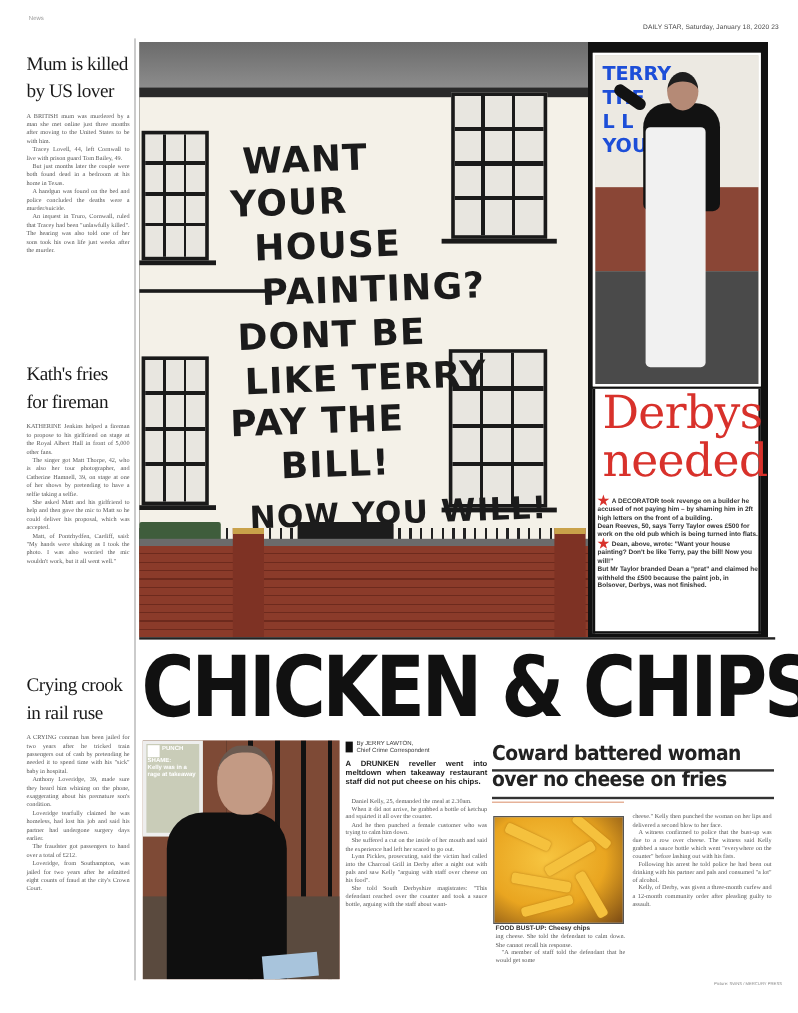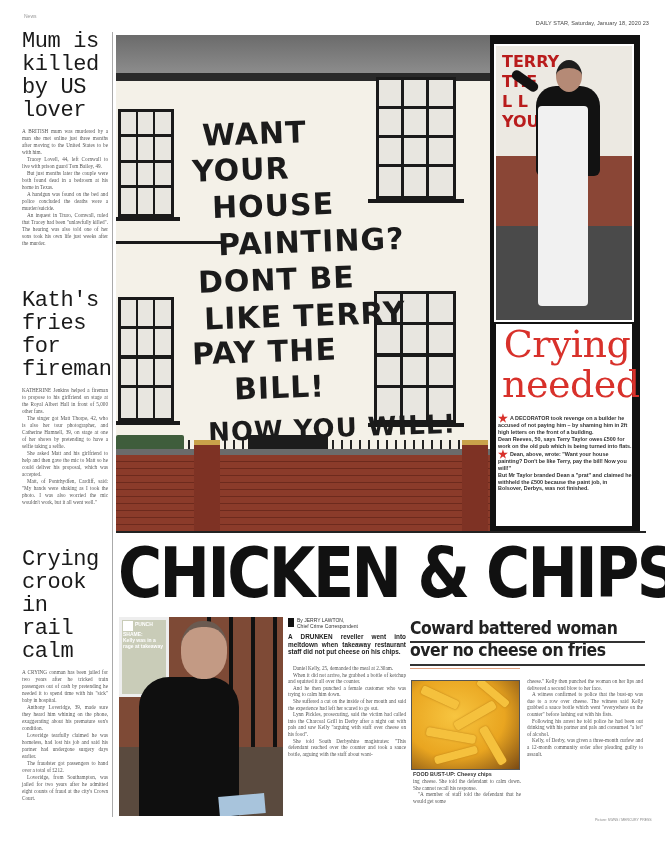--- a/index.html
+++ b/index.html
@@ -1,21 +1,21 @@
 <!DOCTYPE html>
 <html><head>
 <meta charset="utf-8">
 <style>
   * { box-sizing: border-box; margin: 0; padding: 0; }
   html, body { width: 665px; height: 844px; background: #ffffff; overflow: hidden; }
   body { position: relative; font-family: "DejaVu Serif", serif; color: #222; }
 
   .folio-left { position: absolute; left: 24px; top: 13px; font-family: "Liberation Sans", sans-serif; font-size: 5px; color: #999; }
   .folio-right { position: absolute; right: 16px; top: 20px; font-family: "Liberation Sans", sans-serif; font-size: 5.5px; color: #444; letter-spacing: 0.1px; }
-  .hed { font-family: Liberation Mono, monospace; font-size: 22px; line-height: 23px; color: #1a1a1a; letter-spacing: -0.4px; font-weight: 400; }
+  .hed { font-family: Liberation Serif, serif; font-size: 16px; line-height: 23px; color: #1a1a1a; letter-spacing: -0.4px; font-weight: 400; margin-top: 12px; }
   .body-text { font-family: "Liberation Serif", serif; font-size: 5.2px; line-height: 7px; color: #555; text-align: justify; margin-top: 6px; }
   .body-text p { text-indent: 5px; }
   .body-text p:first-child { text-indent: 0; }
 
   .story1 { position: absolute; left: 22px; top: 30px; width: 86px; }
   .story2 { position: absolute; left: 22px; top: 289px; width: 86px; }
   .story3 { position: absolute; left: 22px; top: 548px; width: 86px; }
   .colrule { position: absolute; left: 112px; top: 32px; width: 1px; height: 785px; background: #aaa; }
 
   
@@ -33,21 +33,21 @@
   .wallcap { position: absolute; left: 0; top: 414px; width: 376px; height: 8px; background: #6b6b6b; }
   .rail { position: absolute; left: 0; top: 405px; width: 376px; height: 30px; background: repeating-linear-gradient(90deg, #222 0 2px, transparent 2px 9px); }
   .bin { position: absolute; top: 400px; height: 40px; border-radius: 2px; }
   .pier { position: absolute; top: 405px; width: 26px; height: 91px; background: #7e3224; border-top: 5px solid #c9a24a; }
 
   
   .rightphoto { position: absolute; left: 494px; top: 44px; width: 140px; height: 278px; overflow: hidden; background: #d9d6cf; border: 2px solid #fff; }
   .rp-wall { position: absolute; left: 0; top: 0; width: 140px; height: 110px; background: #ece9e2; }
   .rp-brick { position: absolute; left: 0; top: 110px; width: 140px; height: 70px; background: #8a4636; }
   .rp-road { position: absolute; left: 0; top: 180px; width: 140px; height: 98px; background: #4a4a4a; }
-  .rp-text { position: absolute; left: 6px; top: 6px; font-family: "DejaVu Sans", sans-serif; font-weight: 700; font-size: 16px; line-height: 20px; color: #b91c1c; }
+  .rp-text { position: absolute; left: 6px; top: 6px; font-family: "DejaVu Sans", sans-serif; font-weight: 700; font-size: 16px; line-height: 20px; color: #1d4ed8; }
   .man-body { position: absolute; left: 40px; top: 40px; width: 64px; height: 90px; background: #121212; border-radius: 20px 20px 6px 6px; }
   .man-head { position: absolute; left: 60px; top: 14px; width: 26px; height: 32px; background: #b58a76; border-radius: 50%; border-top: 8px solid #1e1e1e; }
   .man-overall { position: absolute; left: 42px; top: 60px; width: 50px; height: 200px; background: #f1f1f1; border-radius: 4px; }
   .man-arm { position: absolute; left: 14px; top: 30px; width: 30px; height: 10px; background: #121212; transform: rotate(35deg); border-radius: 5px; }
 
   
   .sidebox { position: absolute; left: 494px; top: 324px; width: 140px; height: 204px; background: #fff; border: 2px solid #111; border-top: none; }
   .outerframe { position: absolute; left: 490px; top: 35px; width: 150px; height: 496px; background: #111; }
   .paint-hed { position: absolute; left: 502px; top: 324px; width: 130px; font-family: "DejaVu Serif", serif; color: #d8312b; font-size: 38px; line-height: 40px; text-align: center; letter-spacing: -0.5px; }
   .side-body { position: absolute; left: 498px; top: 414px; width: 134px; font-family: "Liberation Sans", sans-serif; font-size: 5.4px; line-height: 6.5px; font-weight: 700; color: #333; }
@@ -111,21 +111,21 @@
   <div class="hed">Kath's fries for fireman</div>
   <div class="body-text">
     <p>KATHERINE Jenkins helped a fireman to propose to his girlfriend on stage at the Royal Albert Hall in front of 5,000 other fans.</p>
     <p>The singer got Matt Thorpe, 42, who is also her tour photographer, and Catherine Hamnell, 39, on stage at one of her shows by pretending to have a selfie taking a selfie.</p>
     <p>She asked Matt and his girlfriend to help and then gave the mic to Matt so he could deliver his proposal, which was accepted.</p>
     <p>Matt, of Pontrhydfen, Cardiff, said: "My hands were shaking as I took the photo. I was also worried the mic wouldn't work, but it all went well."</p>
   </div>
 </div>
 
 <div class="story3">
-  <div class="hed">Crying crook in rail calm</div>
+  <div class="hed">Crying crook in rail ruse</div>
   <div class="body-text">
     <p>A CRYING conman has been jailed for two years after he tricked train passengers out of cash by pretending he needed it to spend time with his "sick" baby in hospital.</p>
     <p>Anthony Loveridge, 39, made sure they heard him whining on the phone, exaggerating about his premature son's condition.</p>
     <p>Loveridge tearfully claimed he was homeless, had lost his job and said his partner had undergone surgery days earlier.</p>
     <p>The fraudster got passengers to hand over a total of £212.</p>
     <p>Loveridge, from Southampton, was jailed for two years after he admitted eight counts of fraud at the city's Crown Court.</p>
   </div>
 </div>
 
 <div class="colrule"></div>
@@ -174,21 +174,21 @@
   </div>
   <div class="rp-brick"></div>
   <div class="rp-road"></div>
   <div class="man-arm"></div>
   <div class="man-body"></div>
   <div class="man-overall"></div>
   <div class="man-head"></div>
 </div>
 <div class="sidebox"></div>
 <div class="paint-hed">
-  <div>Crying</div>
+  <div>Derbys</div>
   <div>needed</div>
 </div>
 <div class="side-body">
   <p><span class="star">★</span><span>A DECORATOR took revenge on a builder he accused of not paying him – by shaming him in 2ft high letters on the front of a building.</span></p>
   <p>Dean Reeves, 50, says Terry Taylor owes £500 for work on the old pub which is being turned into flats.</p>
   <p><span class="star">★</span><span>Dean, above, wrote: "Want your house painting? Don't be like Terry, pay the bill! Now you will!"</span></p>
   <p>But Mr Taylor branded Dean a "prat" and claimed he withheld the £500 because the paint job, in Bolsover, Derbys, was not finished.</p>
 </div>
 
 <div class="framerule"></div>

